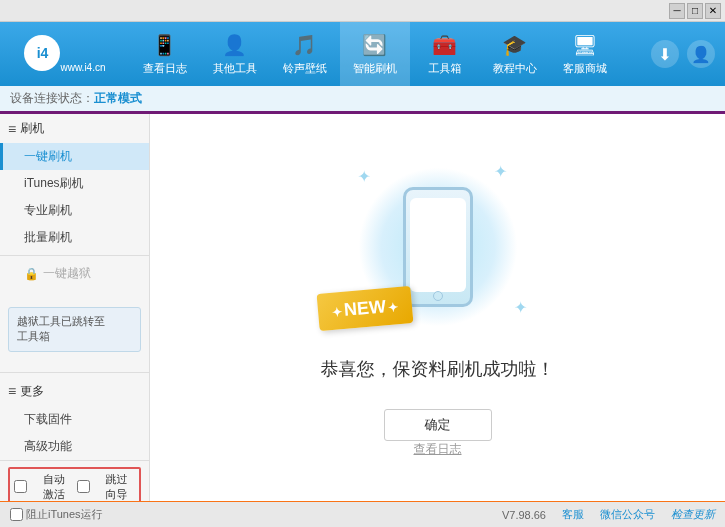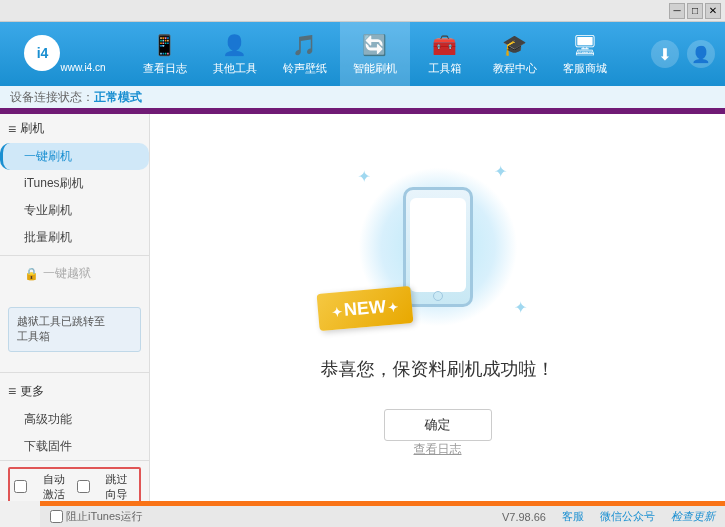--- a/index.html
+++ b/index.html
@@ -82,21 +82,21 @@
       background: rgba(255,255,255,0.2);
       border-radius: 50%;
       display: flex; align-items: center; justify-content: center;
       color: #fff; cursor: pointer; font-size: 16px;
     }
 
     
     .statusbar {
       height: 28px;
       background: #e8f4fb;
-      border-bottom: 6px solid #701a75;
+      border-bottom: 3px solid #701a75;
       display: flex;
       align-items: center;
       padding: 0 10px;
       font-size: 12px;
       color: #333;
     }
     .statusbar-label { color: #666; }
     .statusbar-value { color: #1a8fd1; font-weight: bold; }
 
     
@@ -129,21 +129,20 @@
       padding: 5px 8px 5px 24px;
       font-size: 12px;
       color: #444;
       cursor: pointer;
     }
     .sidebar-item.active {
       background: #d0e8f8;
       color: #1a8fd1;
       border-left: 3px solid #1a8fd1;
       padding-left: 21px;
-      border-radius: 10px;
     }
     .sidebar-divider {
       height: 1px;
       background: #ddd;
       margin: 4px 0;
     }
     .sidebar-more-header {
       display: flex;
       align-items: center;
       padding: 6px 8px;
@@ -304,28 +303,27 @@
       font-size: 12px;
       color: #999;
       cursor: pointer;
       text-decoration: underline;
     }
 
     
     .footer {
       height: 26px;
       background: #e8e8e8;
-      border-top: 5px solid #f97316;
+      border-top: 1px solid #f97316;
       display: flex;
       align-items: center;
       padding: 0 10px;
       font-size: 11px;
       color: #666;
       gap: 20px;
-      margin-left: 40px;
     }
     .footer-left {
       display: flex;
       align-items: center;
       gap: 4px;
       flex: 1;
     }
     .footer-right {
       display: flex;
       align-items: center;
@@ -418,24 +416,24 @@
     </div>
     <div class="sidebar-notice">
       <span>越狱工具已跳转至<br>工具箱</span>
     </div>
     <div class="sidebar-divider"></div>
     <div class="sidebar-more-header">
       <span class="sidebar-section-icon">≡</span>
       <span>更多</span>
     </div>
     <div class="sidebar-item">
+      <span>下载固件</span>
+    </div>
+    <div class="sidebar-item">
       <span>高级功能</span>
-    </div>
-    <div class="sidebar-item">
-      <span>下载固件</span>
     </div>
 
     <div style="flex:1;"></div>
     <div class="sidebar-bottom">
       <div class="auto-activate-row">
         <label class="checkbox-label">
           <input type="checkbox" style="">
           <span>自动激活</span>
         </label>
         <label class="checkbox-label">

